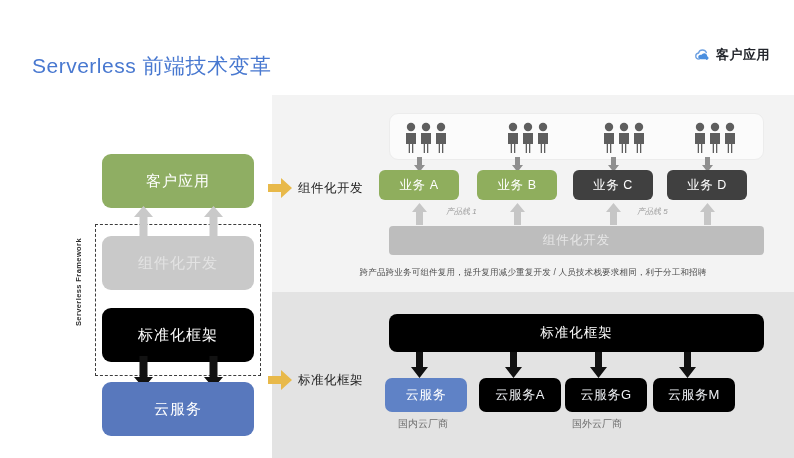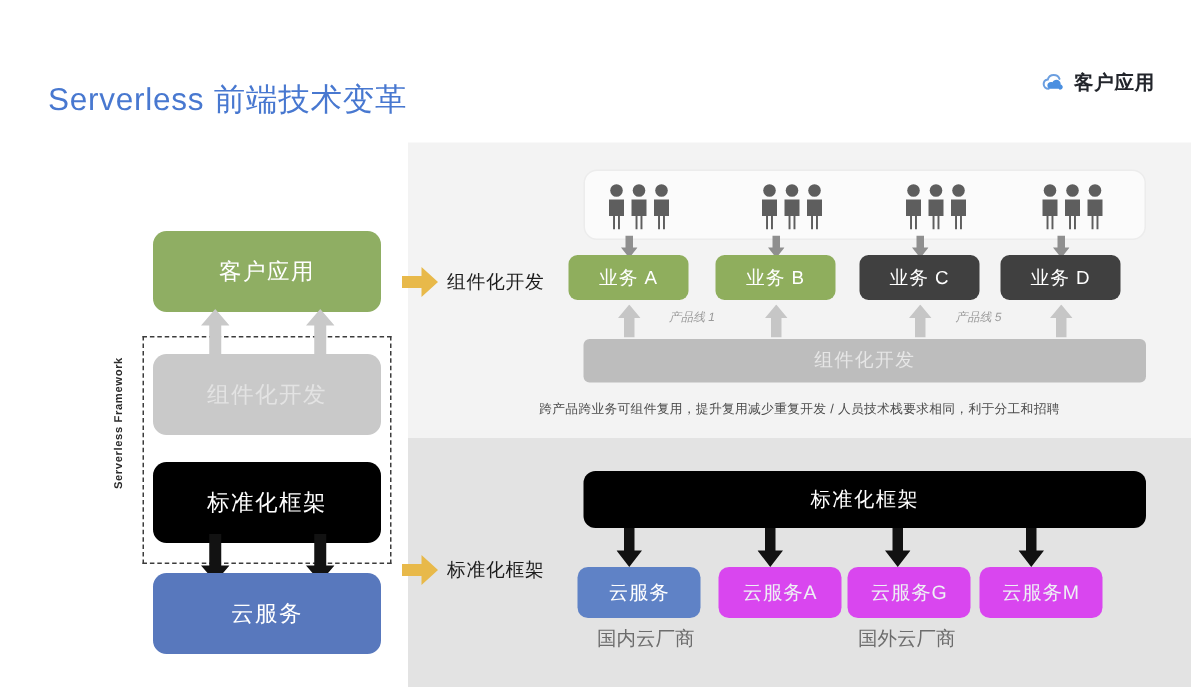--- a/index.html
+++ b/index.html
@@ -101,23 +101,23 @@
     background: #000000; border-radius: 8px;
     display: flex; align-items: center; justify-content: center;
     color: #ffffff; font-size: 13.5px; letter-spacing: 1px;
   }
   .cloudbox {
     position: absolute; top: 86px; width: 82px; height: 34px;
     border-radius: 7px; display: flex; align-items: center; justify-content: center;
     font-size: 13px; letter-spacing: .5px;
   }
   .cloudbox.primary { background: #5f82c6; color: #ffffff; }
-  .cloudbox.muted   { background: #d946ef; color: #eef0f4; }
+  .cloudbox.muted   { background: #000000; color: #eef0f4; }
   .vendor {
-    position: absolute; top: 125px; font-size: 13px; color: #6d6d6d; white-space: nowrap;
+    position: absolute; top: 125px; font-size: 10px; color: #6d6d6d; white-space: nowrap;
   }
 
   .blk-arrow { position: absolute; width: 17px; height: 26px; }
   .gry-arrow { position: absolute; width: 15px; height: 22px; }
   .sm-arrow  { position: absolute; width: 11px; height: 15px; }
 
   .watermark {
     position: absolute; right: 8px; bottom: 14px;
     font-size: 22px; color: rgba(255,255,255,0.88);
     letter-spacing: 2px; white-space: nowrap;

